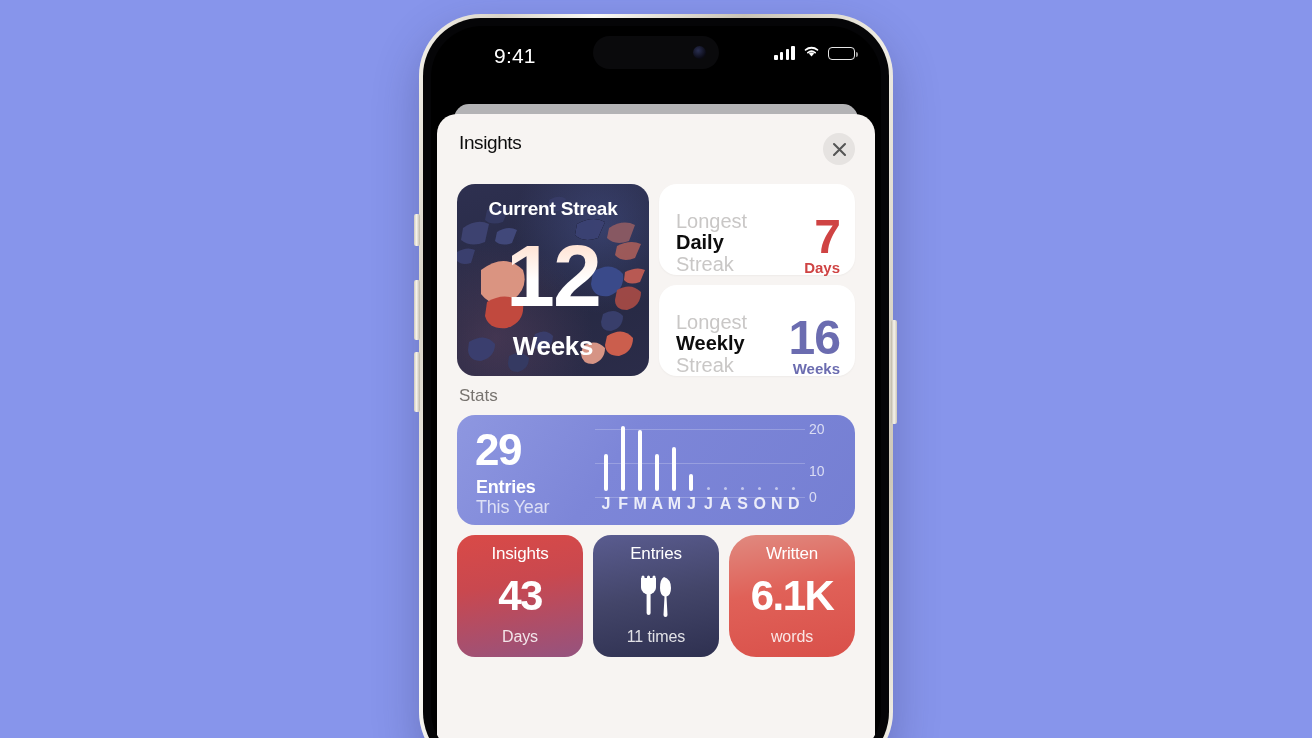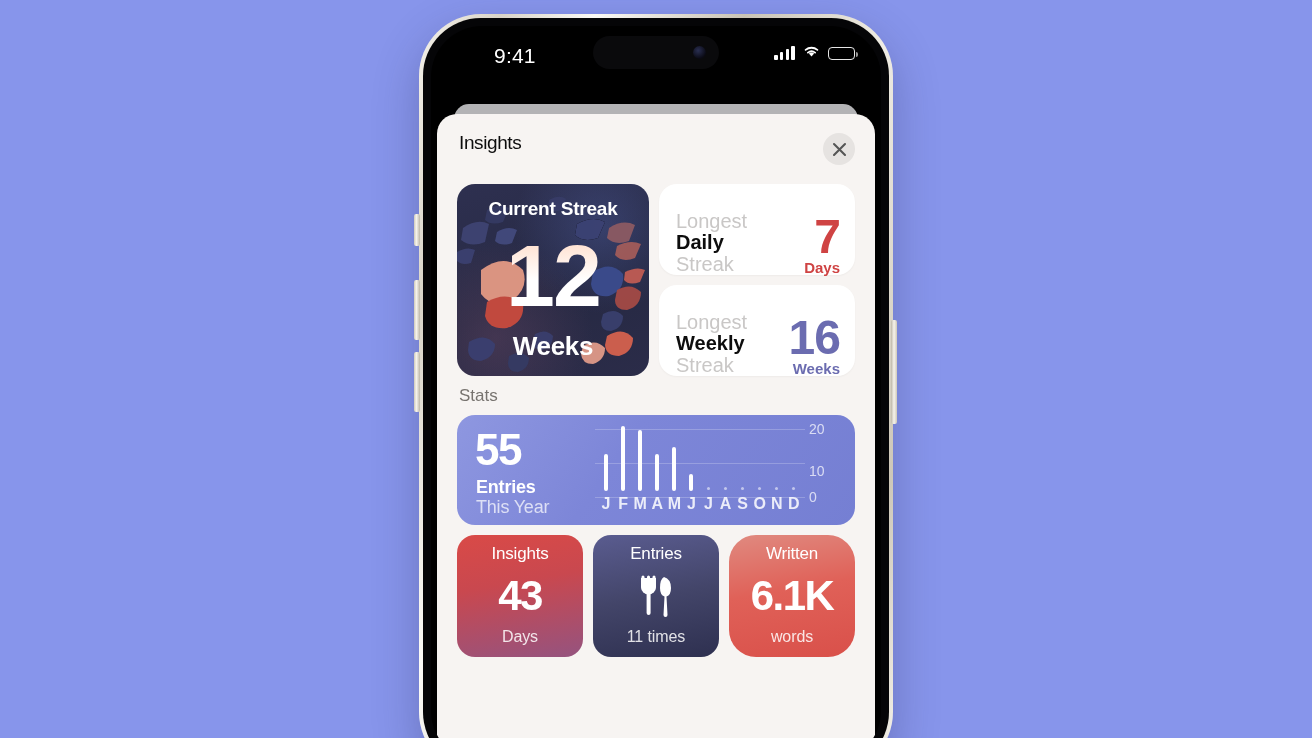--- a/index.html
+++ b/index.html
@@ -317,21 +317,21 @@
             <span class="unit">Weeks</span>
           </div>
         </div>
 
       </div>
     </div>
 
     <div class="section-label">Stats</div>
 
     <div id="entries-card">
-      <div id="entries-value">55</div>
+      <div id="entries-value">29</div>
       <div id="entries-label">Entries</div>
       <div id="entries-sublabel">This Year</div>
 
       <div id="entries-chart">
         <div id="gridlines">
             <div class="gridline" style="top: 0px;"></div>
             <div class="gridline" style="top: 34px;"></div>
             <div class="gridline" style="top: 68px;"></div>
           </div>
         <div id="ytick-labels">

